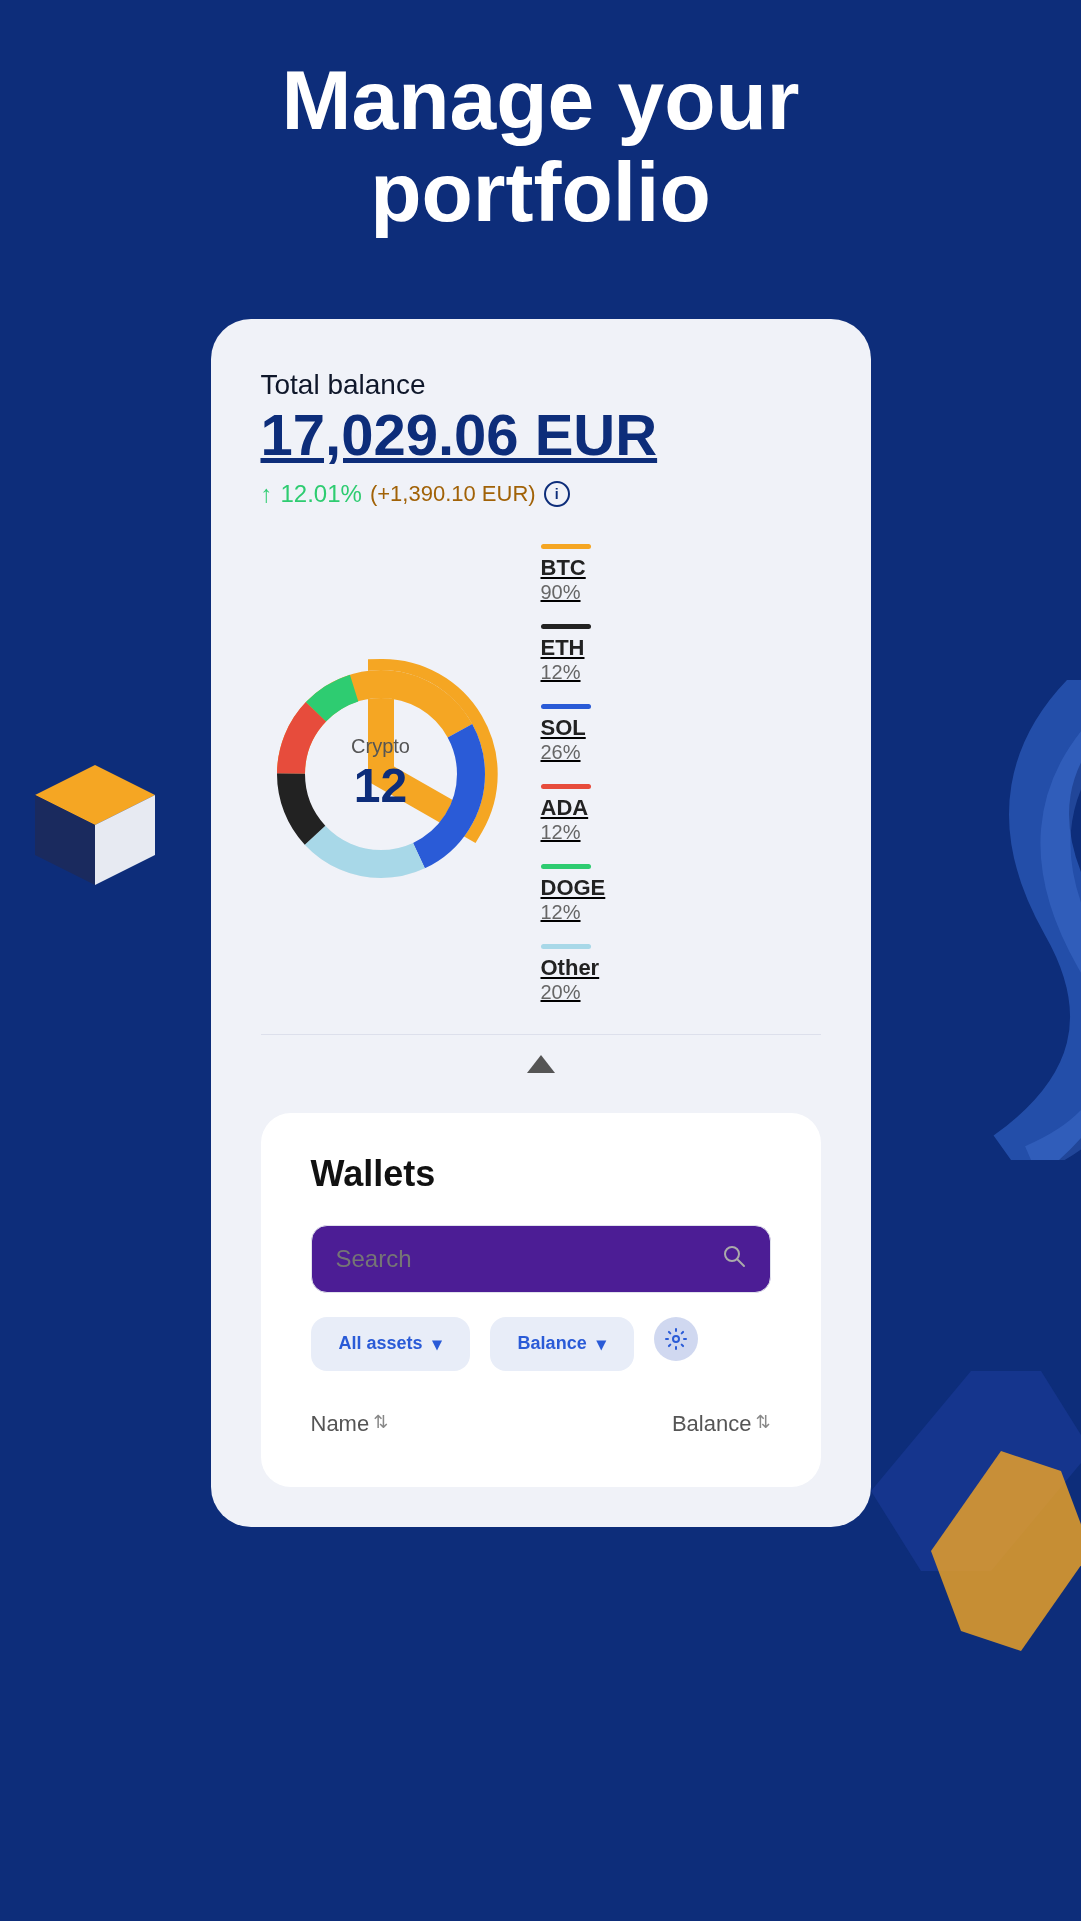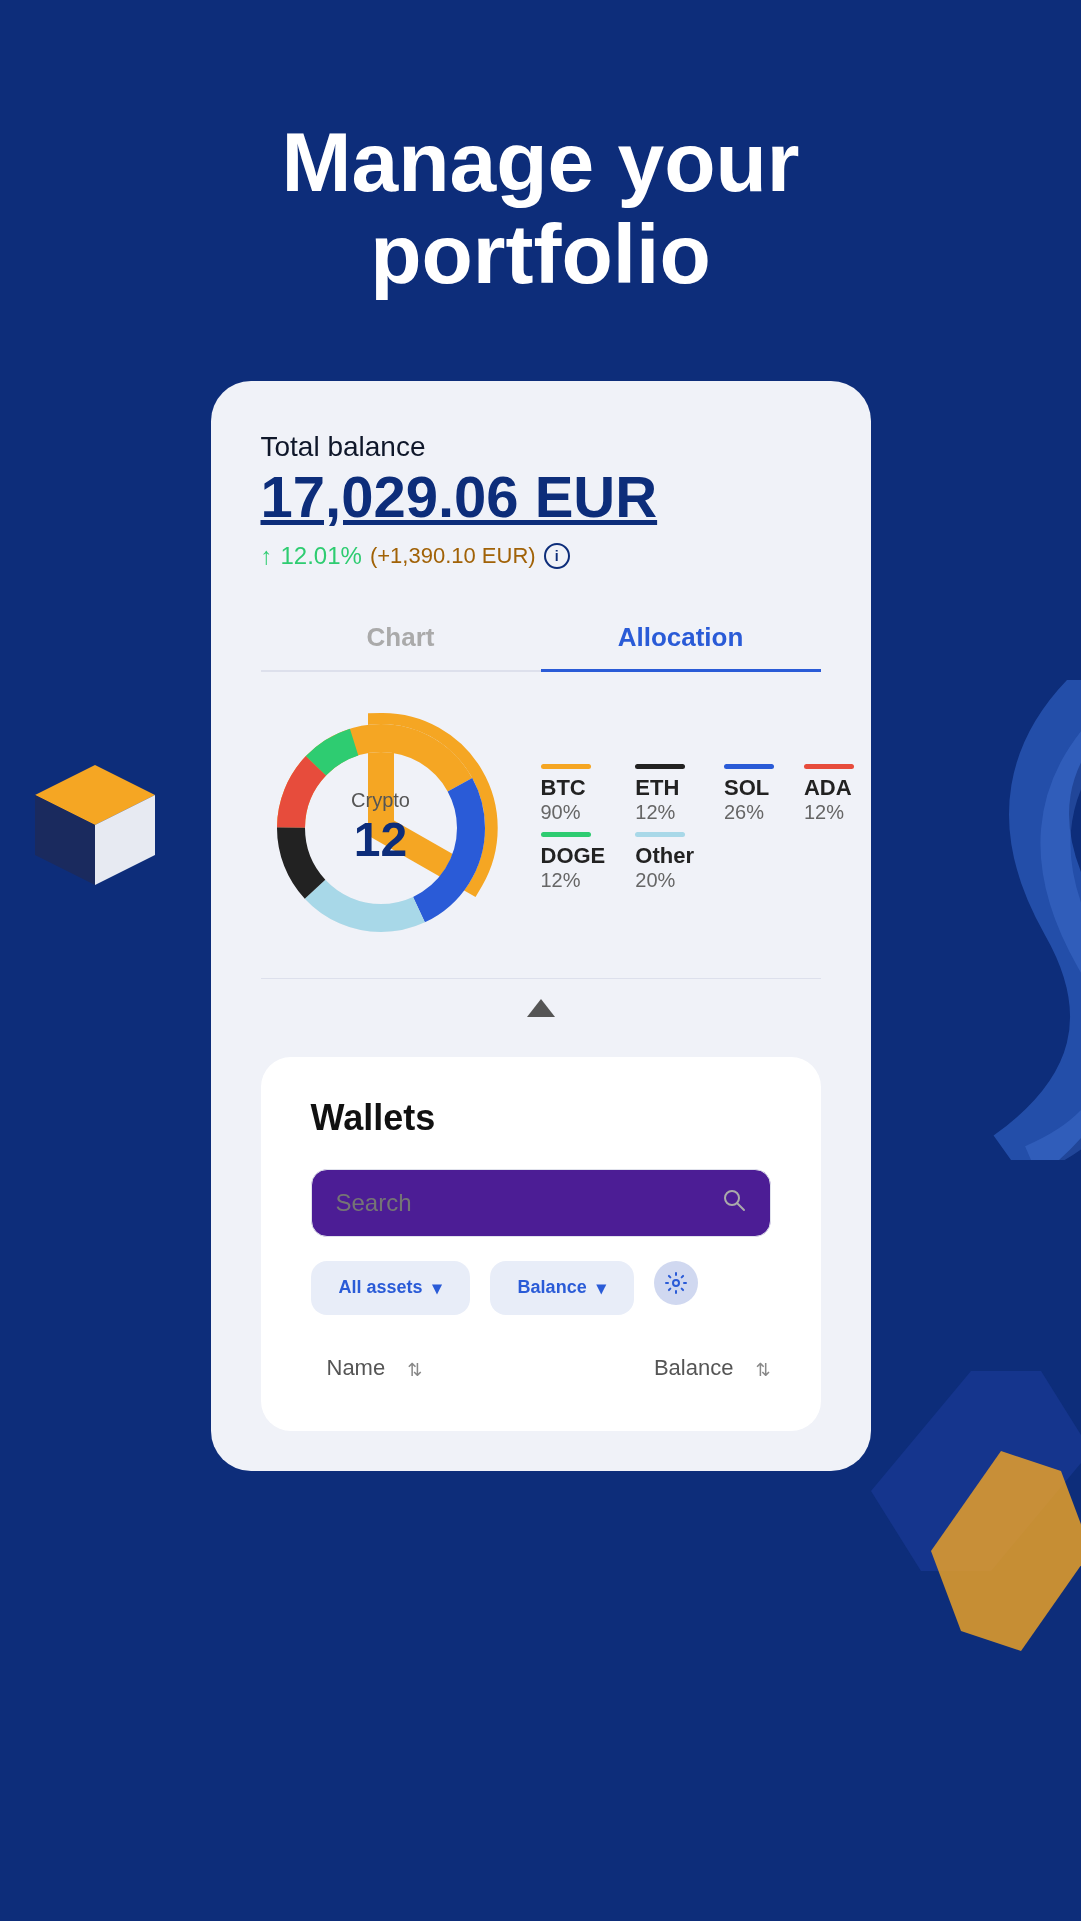--- a/index.html
+++ b/index.html
@@ -16,21 +16,21 @@
     .bg-decor {
       position: absolute;
       top: 0; left: 0; right: 0; bottom: 0;
       pointer-events: none;
       overflow: hidden;
     }
 
     
     .header {
       text-align: center;
-      padding: 116px 80px 60px;
+      padding: 54px 80px 60px;
       color: white;
     }
     .header h1 {
       font-size: 84px;
       font-weight: 800;
       line-height: 1.1;
       color: white;
     }
 
     
@@ -152,23 +152,24 @@
     }
     .donut-number {
       font-size: 48px;
       font-weight: 800;
       color: #0d2d7a;
     }
 
     
     .legend-grid {
       display: grid;
-      grid-template-columns: 1fr 1fr 1fr 1fr;
-      gap: 8px 30px;
+      grid-template-columns: 1fr;
+      gap: 20px 30px;
       flex: 1;
+      text-decoration: underline;
     }
     .legend-item {
       display: flex;
       flex-direction: column;
       align-items: flex-start;
     }
     .legend-line {
       width: 50px;
       height: 5px;
       border-radius: 3px;
@@ -276,24 +277,23 @@
     
     .table-header {
       display: flex;
       justify-content: space-between;
       padding: 10px 0;
     }
     .table-col-label {
       font-size: 22px;
       color: #555;
       display: flex;
-      align-items: flex-end;
-      gap: 22px;
+      align-items: flex-start;
+      gap: 4px;
       cursor: pointer;
-      margin-left: 16px;
     }
     .sort-icon {
       font-size: 18px;
       color: #888;
     }
   </style>
 </head>
 <body>
 
 <div class="bg-decor">
@@ -332,24 +332,20 @@
 
     <div class="total-balance-label">Total balance</div>
     <div class="balance-amount">17,029.06 EUR</div>
     <div class="balance-change">
       <span class="change-arrow">↑</span>
       <span class="change-percent">12.01%</span>
       <span class="change-eur">(+1,390.10 EUR)</span>
       <span class="info-icon">i</span>
     </div>
 
-    <div class="tabs">
-      <div class="tab">Chart</div>
-      <div class="tab active">Allocation</div>
-    </div>
 
     <div class="chart-allocation">
 
       <div class="donut-container">
         <svg width="240" height="240" viewBox="0 0 240 240">
 
           <path d="M120,120 L120,18 A102,102 0 0,1 209.8,171.4 Z" fill="none" stroke="#f5a623" stroke-width="26" transform="rotate(0,120,120)"></path>
 
           <circle cx="120" cy="120" r="90" fill="none" stroke="#e8eaef" stroke-width="28"></circle>
 

